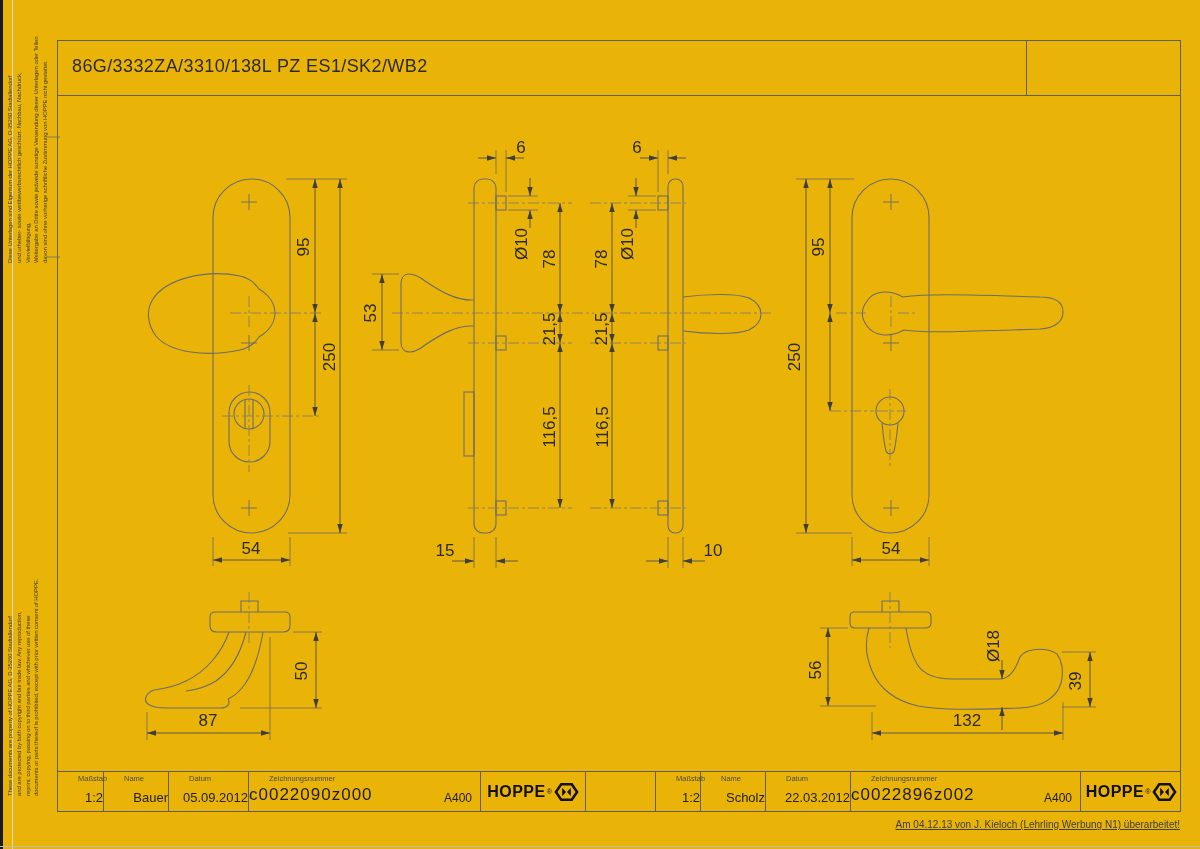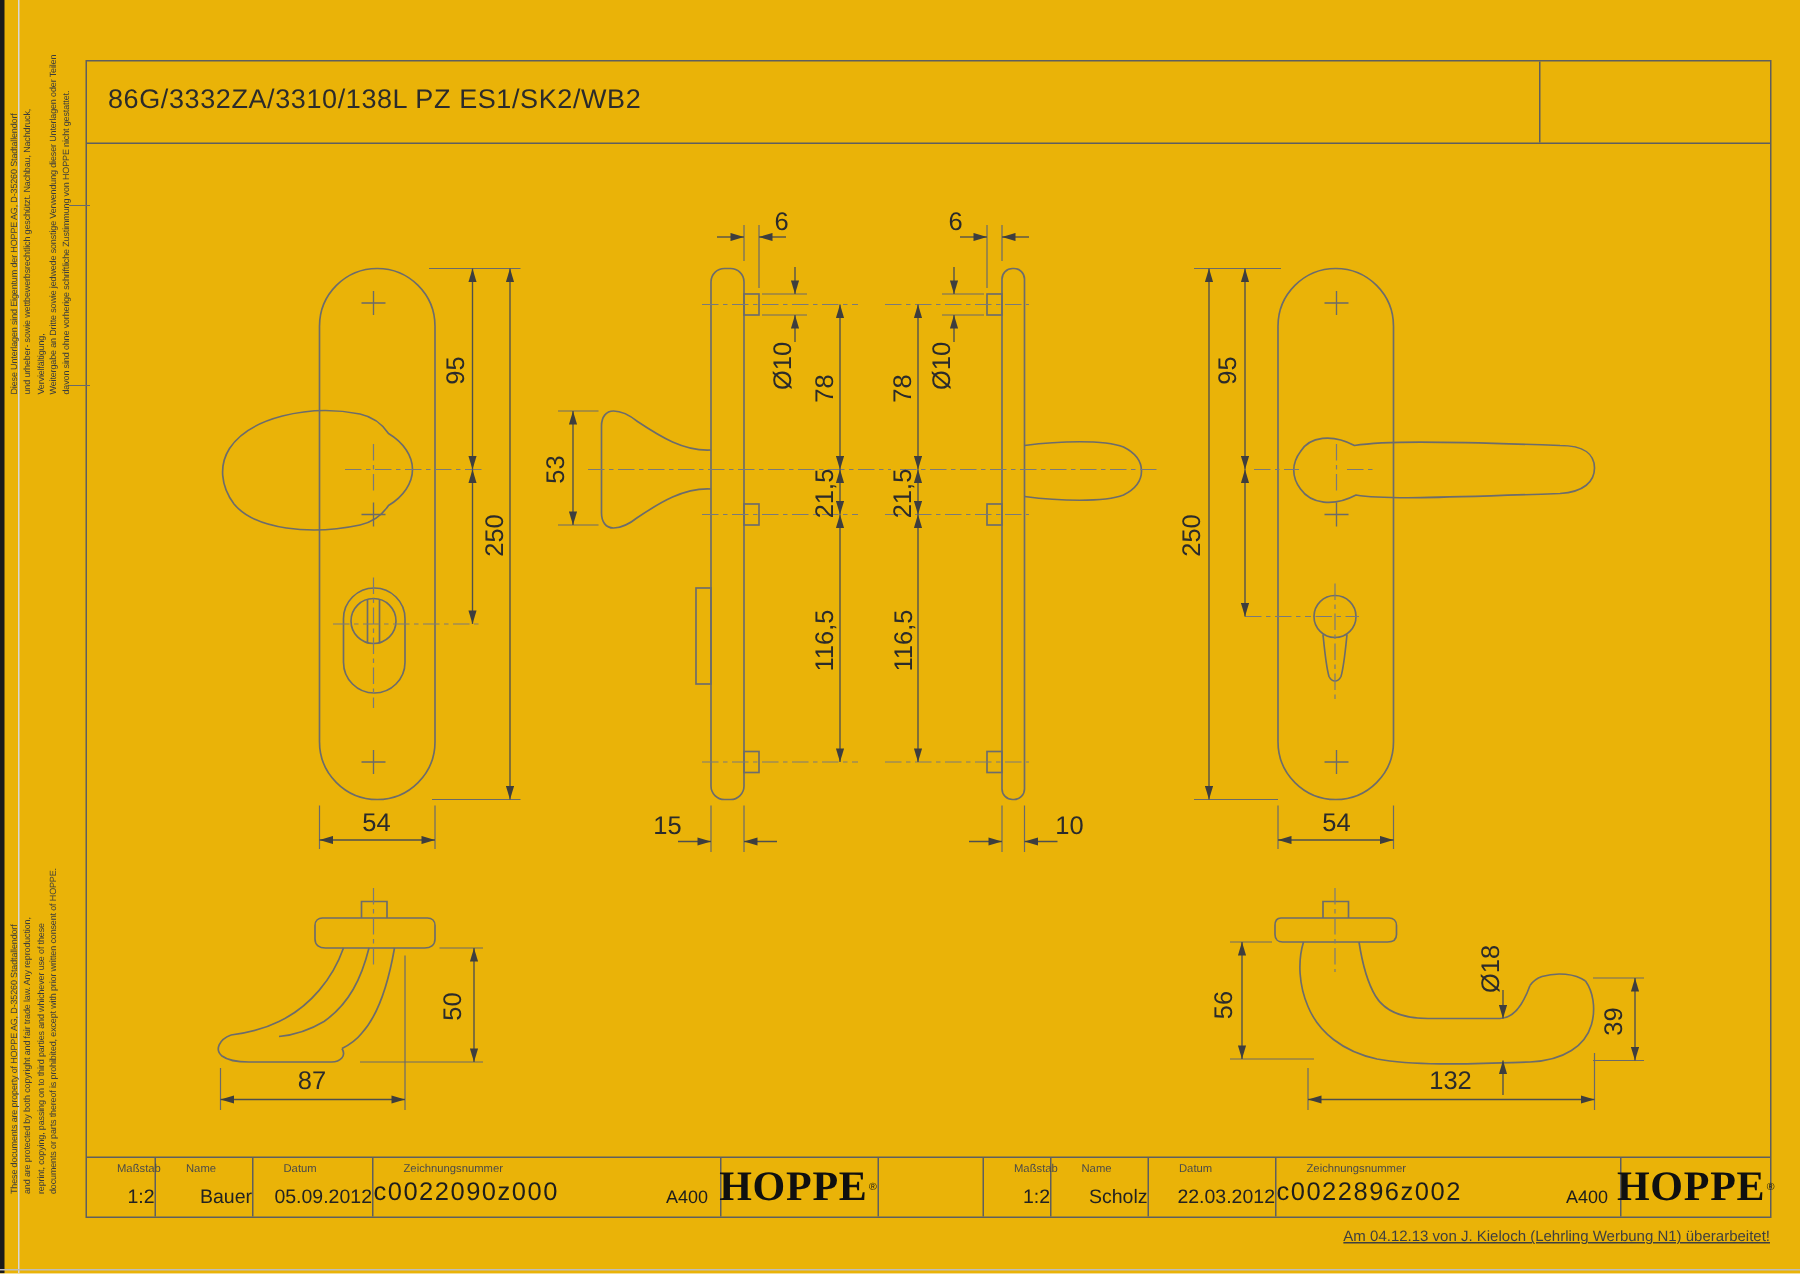--- a/index.html
+++ b/index.html
@@ -20,21 +20,21 @@
   .side-note.en{left:6px;top:568px;width:228px;transform:rotate(-90deg) translateX(-228px);}
 
   .bottom-bar{position:absolute;left:0;bottom:0;width:100%;height:40px;border-top:1px solid #5f5f5f;box-sizing:border-box;}
   .tb-cell{position:absolute;top:0;height:39px;border-right:1px solid #5f5f5f;box-sizing:border-box;}
   .tb-cell.last{border-right:none;}
   .tb-label{position:absolute;left:4px;top:2px;font-size:7.5px;color:#4a4a4a;margin-left:16px;}
   .tb-value{position:absolute;left:0;right:0;bottom:6px;text-align:right;font-size:13px;color:#222;}
   .tb-dwgno{position:absolute;left:0;right:60px;bottom:6px;text-align:left;font-size:17px;letter-spacing:1px;color:#1d1d1d;}
   .tb-format{position:absolute;right:8px;bottom:6px;font-size:12px;color:#1d1d1d;}
   .logo-wrap{position:absolute;left:0;top:0;width:100%;height:100%;display:flex;align-items:center;justify-content:center;gap:2px;}
-  .hoppe-text{font-size:28px;font-weight:bold;color:#101010;letter-spacing:0.5px;font-family:Liberation Serif, serif;}
+  .hoppe-text{font-size:16px;font-weight:bold;color:#101010;letter-spacing:0.5px;}
   .hoppe-reg{font-size:7px;color:#101010;vertical-align:super;margin-left:-1px;}
 
   .revision-note{position:absolute;right:20px;top:819px;font-size:10px;color:#3f3f3f;text-decoration:underline;}
 
   svg.drawing{position:absolute;left:0;top:0;pointer-events:none;}
   .ol{stroke:#6c6c6c;fill:none;stroke-width:1.1;}
   .dim{stroke:#4f4f4f;fill:none;stroke-width:0.9;}
   .ext{stroke:#6a6a6a;fill:none;stroke-width:0.8;}
   .cl{stroke:#7a7a7a;fill:none;stroke-width:0.8;stroke-dasharray:11 3 3 3;}
   .cross{stroke:#6a6a6a;fill:none;stroke-width:0.9;}

